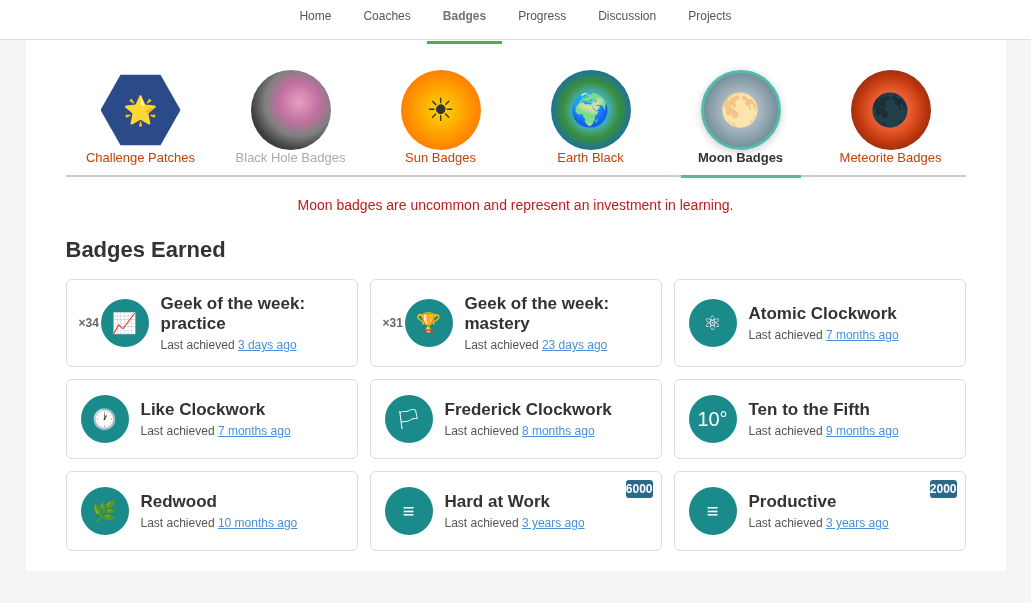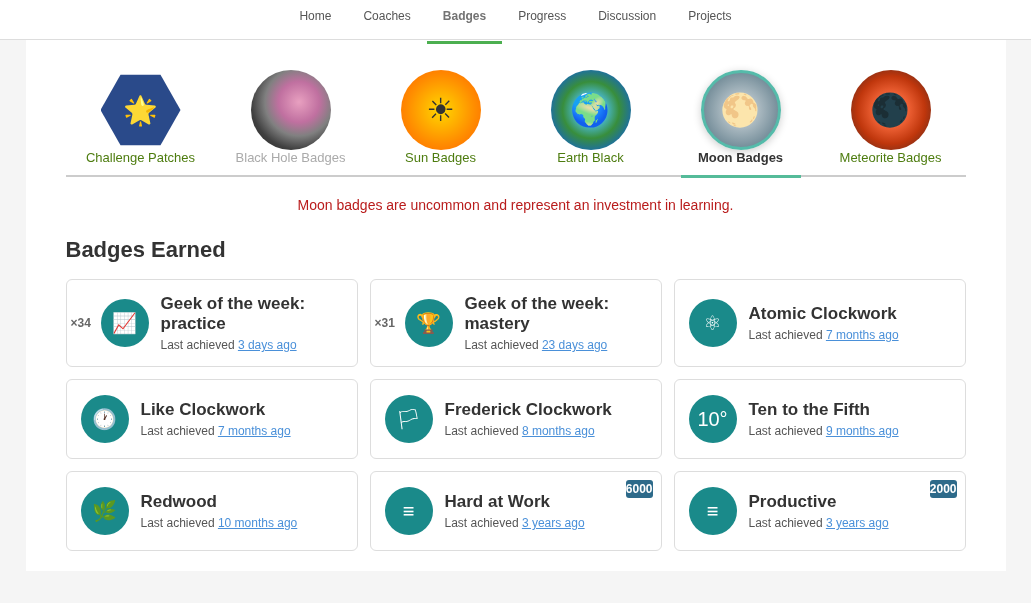--- a/index.html
+++ b/index.html
@@ -54,21 +54,21 @@
       cursor: pointer;
       padding-bottom: 10px;
       min-width: 120px;
     }
     .badge-cat-item.active {
       border-bottom: 3px solid #5b9;
       margin-bottom: -3px;
     }
     .badge-cat-item span {
       font-size: 13px;
-      color: #4d7c0f;
+      color: #c2410c;
       text-align: center;
     }
     .badge-cat-item.active span {
       color: #333;
       font-weight: bold;
     }
     .badge-cat-item.inactive span {
       color: #aaa;
     }
 
@@ -173,21 +173,21 @@
       font-size: 12px;
       font-weight: bold;
       padding: 2px 0;
       border-radius: 3px;
     }
     .badge-card.has-count .badge-icon-circle {
       margin-left: 20px;
     }
     .count-label {
       position: absolute;
-      left: 4px;
+      left: 12px;
       top: 50%;
       transform: translateY(-50%);
       font-size: 12px;
       color: #666;
       font-weight: bold;
     }
   </style>
 </head>
 <body>
 

